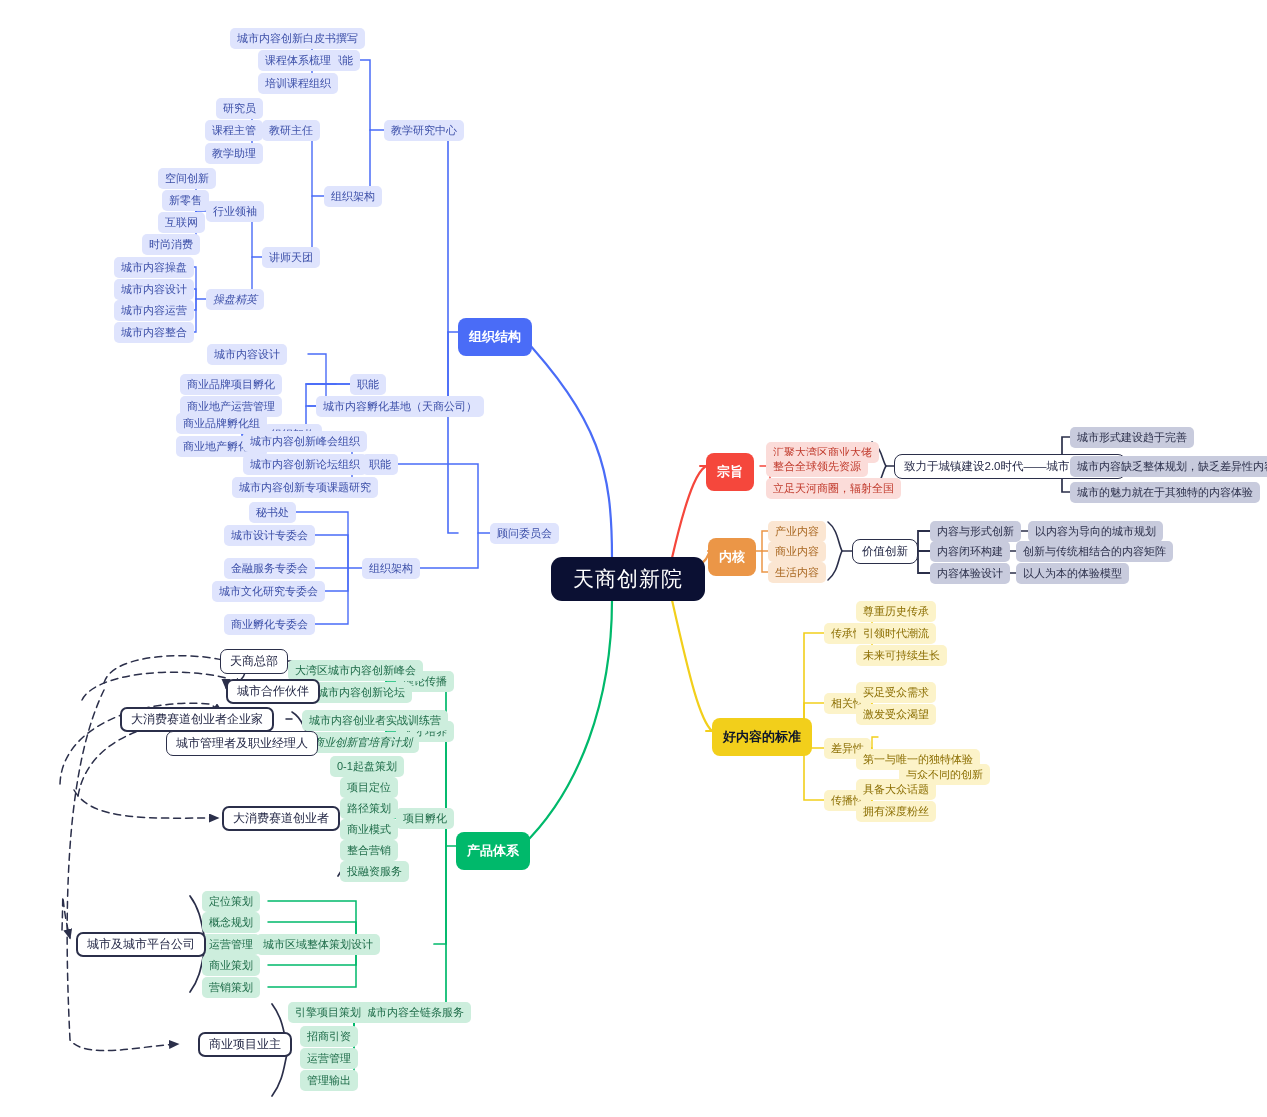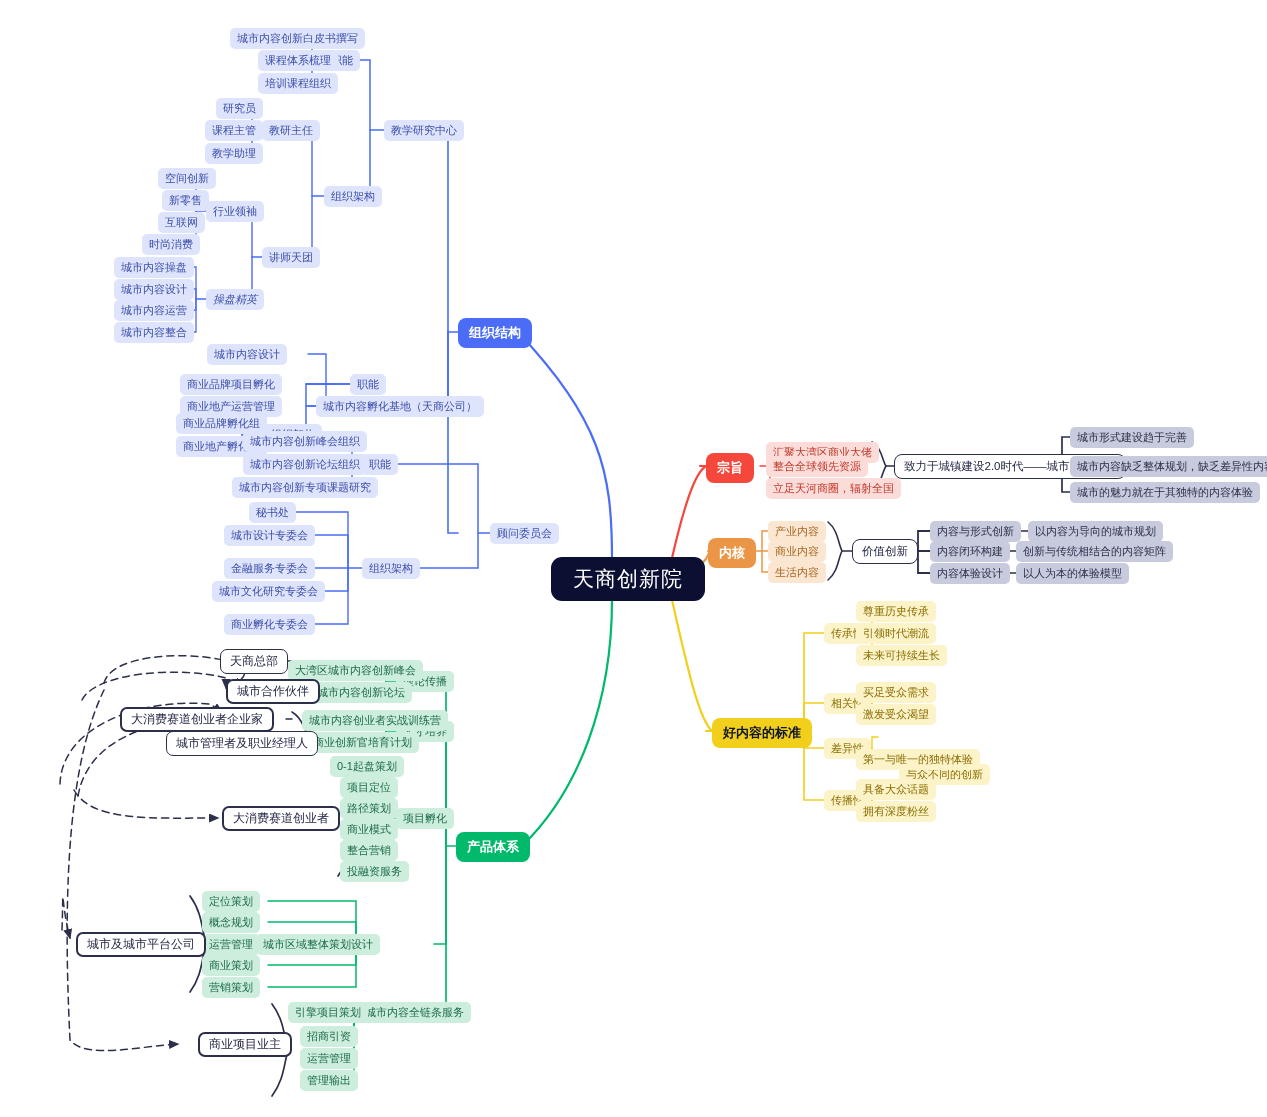--- a/index.html
+++ b/index.html
@@ -8,21 +8,21 @@
   svg.links{position:absolute;left:0;top:0;width:1267px;height:1117px;pointer-events:none;}
   .node{position:absolute;box-sizing:border-box;white-space:nowrap;
         display:flex;align-items:center;justify-content:center;}
 
   
   .n-root{background:#0b1033;color:#ffffff;border-radius:11px;
           font-size:21px;letter-spacing:1px;padding:0 22px;height:44px;}
 
   
   .n-main{border-radius:8px;color:#fff;font-size:13px;font-weight:bold;
-          padding:0 11px;height:30px;}
+          padding:0 11px;height:38px;}
   .m-blue{background:#4a6cf7;}
   .m-red{background:#f5473c;}
   .m-orange{background:#eb9647;}
   .m-yellow{background:#f2cf1b;color:#0f172a;}
   .m-green{background:#00b96b;}
 
   
   .chip{border-radius:5px;font-size:11px;padding:0 7px;height:21px;}
   .c-blue{background:#dfe4fd;color:#3c4fa8;}
   .c-red{background:#fbdcd9;color:#c0392b;}
@@ -306,21 +306,21 @@
   <div class="node n-main m-green" style="left:456px;top:832px;">产品体系</div>
 
   <div class="node chip c-green" style="left:396px;top:671px;">理论传播</div>
   <div class="node chip c-green" style="left:288px;top:660px;">大湾区城市内容创新峰会</div>
   <div class="node chip c-green" style="left:310px;top:682px;">城市内容创新论坛</div>
   <div class="node box" style="left:220px;top:649px;">天商总部</div>
   <div class="node box box-dark" style="left:226px;top:679px;">城市合作伙伴</div>
 
   <div class="node chip c-green" style="left:396px;top:721px;">人才培养</div>
   <div class="node chip c-green" style="left:302px;top:710px;">城市内容创业者实战训练营</div>
-  <div class="node chip c-green" style="left:306px;top:732px;">商业创新官培育计划</div>
+  <div class="node chip c-green" style="left:306px;top:732px;font-style:italic;">商业创新官培育计划</div>
   <div class="node box box-dark" style="left:120px;top:707px;">大消费赛道创业者企业家</div>
   <div class="node box" style="left:166px;top:731px;">城市管理者及职业经理人</div>
 
   <div class="node chip c-green" style="left:396px;top:808px;">项目孵化</div>
   <div class="node chip c-green" style="left:330px;top:756px;">0-1起盘策划</div>
   <div class="node chip c-green" style="left:340px;top:777px;">项目定位</div>
   <div class="node chip c-green" style="left:340px;top:798px;">路径策划</div>
   <div class="node chip c-green" style="left:340px;top:819px;">商业模式</div>
   <div class="node chip c-green" style="left:340px;top:840px;">整合营销</div>
   <div class="node chip c-green" style="left:340px;top:861px;">投融资服务</div>

